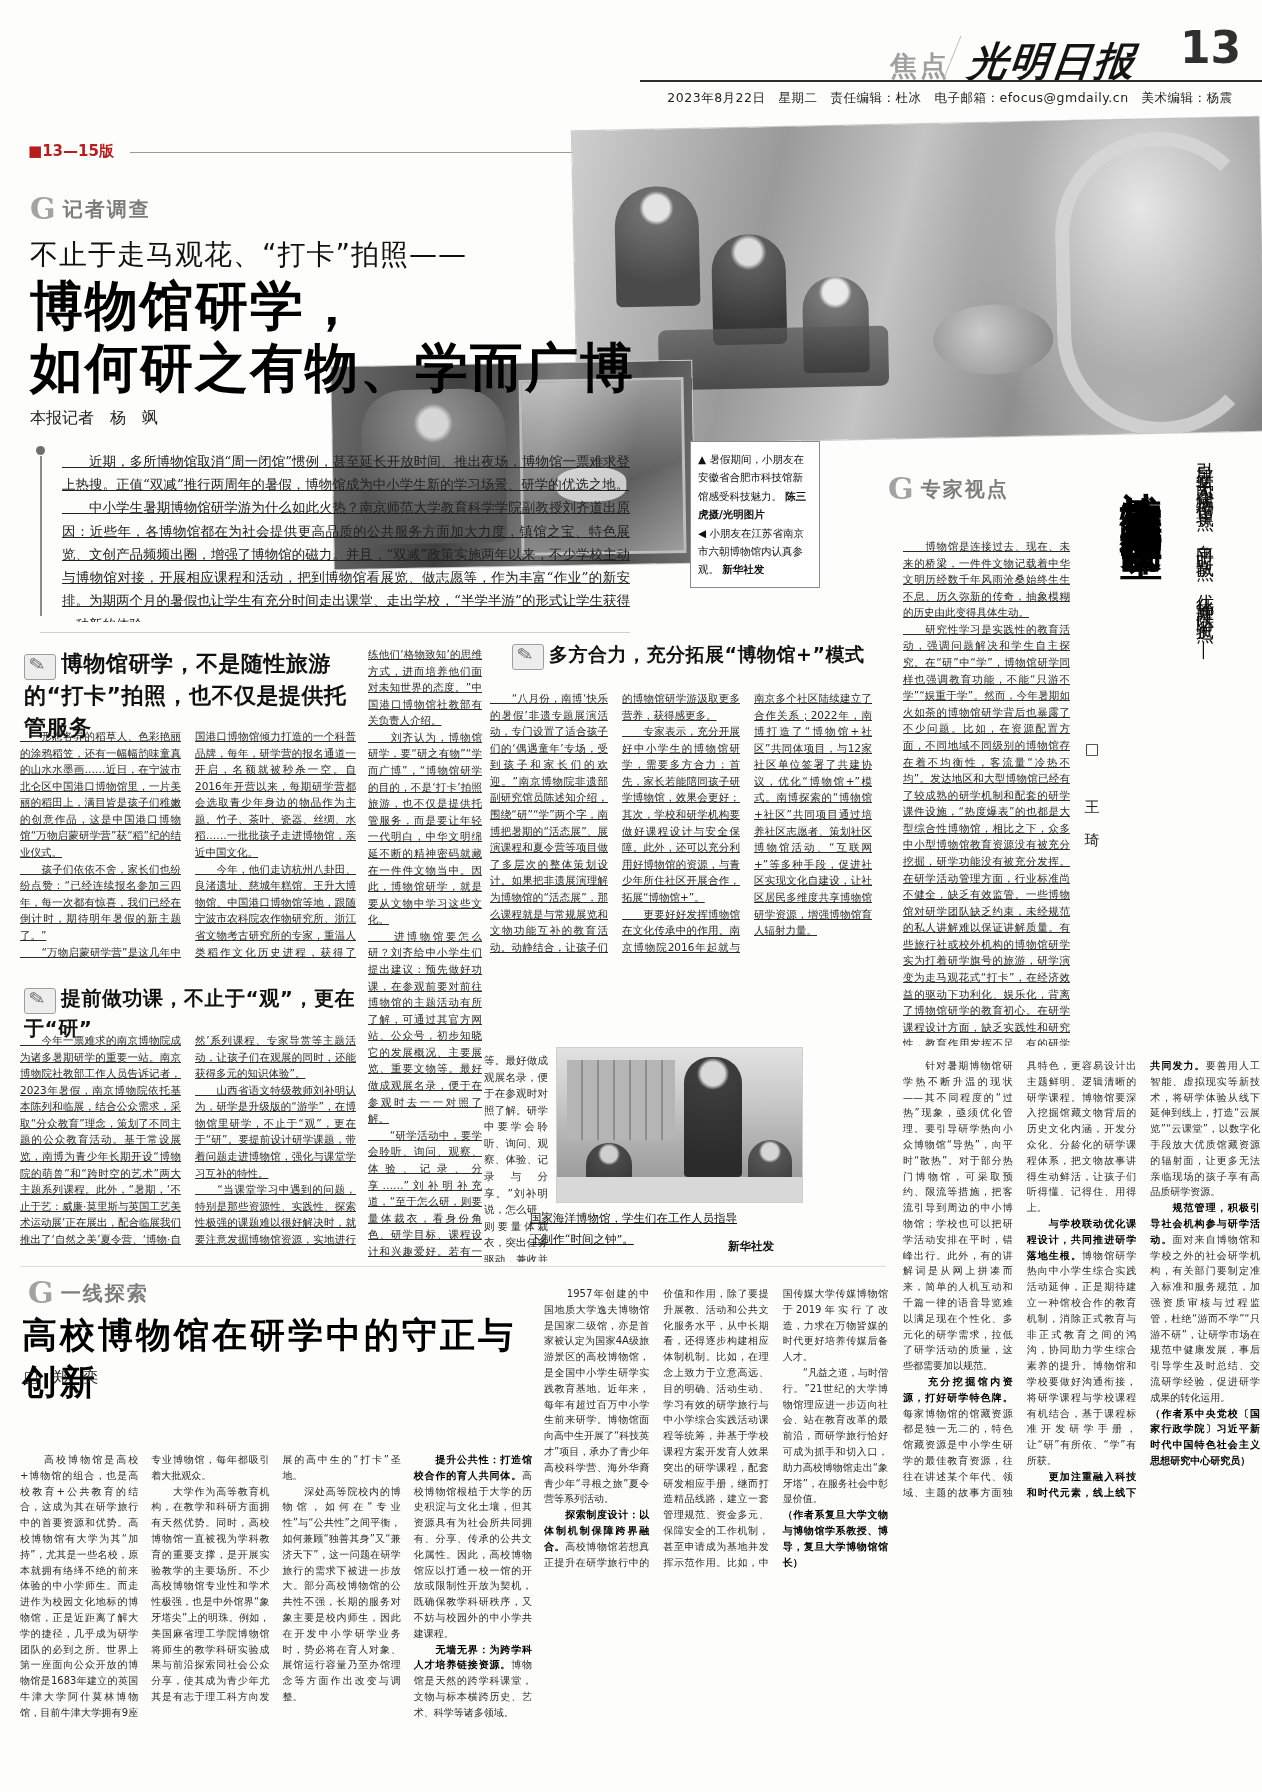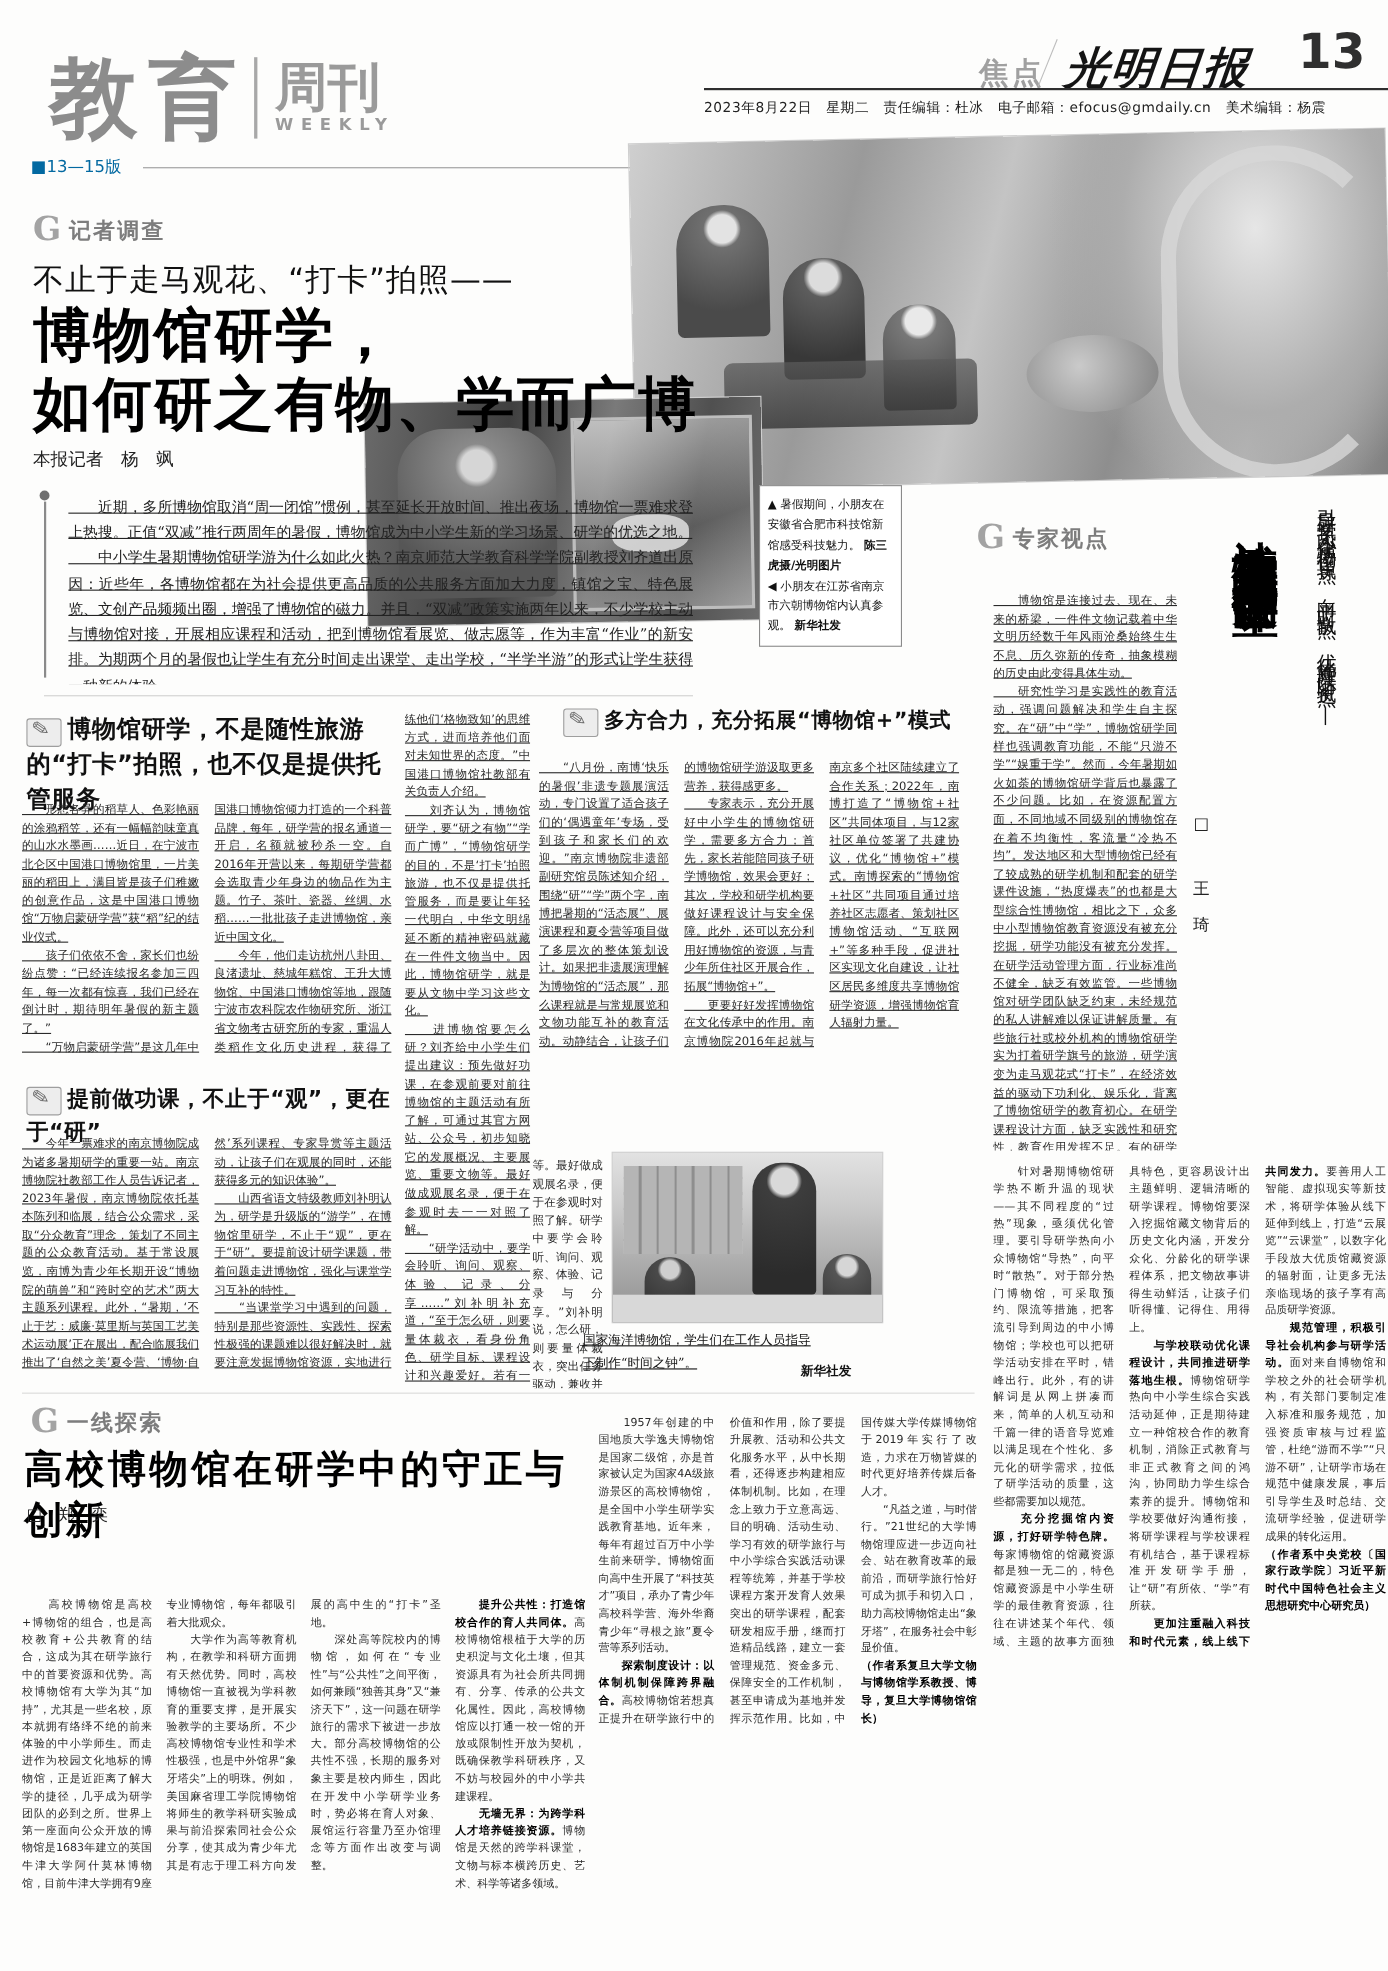--- a/index.html
+++ b/index.html
@@ -8,21 +8,21 @@
   .abs{position:absolute;}
   .serif{font-family:"DejaVu Serif","Liberation Serif",serif;}
   .justify{text-align:justify;text-justify:inter-ideograph;}
   .prelines{white-space:pre-line;text-decoration:underline;}
   .clip{overflow:hidden;}
   
   .mast-main{font-size:80px;font-weight:900;color:#8c8c8c;letter-spacing:10px;line-height:1;}
   .mast-bar{width:3px;height:74px;background:#a8a8a8;margin:4px 16px 0 6px;}
   .mast-sub{font-size:48px;font-weight:700;color:#9a9a9a;line-height:1.05;}
   .mast-en{font-size:15px;letter-spacing:7px;color:#9a9a9a;font-weight:700;}
-  .edition{font-size:15px;font-weight:400;color:#0369a1;}
+  .edition{font-size:15px;font-weight:700;color:#b91c1c;}
   .rule{background:#9b9b9b;height:1px;}
   .rule-dark{background:#2e2e2e;height:2px;}
   
   .focus{font-size:27px;font-weight:900;color:#a0a0a0;letter-spacing:3px;}
   .paper-logo{font-size:40px;font-weight:900;font-style:italic;color:#141414;
       font-family:"DejaVu Serif","Liberation Serif",serif;letter-spacing:2px;transform:skewX(-6deg);}
   .pageno{font-size:44px;font-weight:700;color:#2f2f2f;font-family:"DejaVu Sans","Liberation Sans",sans-serif;}
   .dateline{font-size:12.5px;color:#222;letter-spacing:.5px;}
   
   .seclabel{display:flex;align-items:center;gap:7px;}
@@ -55,37 +55,29 @@
   .vkicker{font-size:18px;letter-spacing:4px;color:#111;line-height:1.45;}
   .vtitle{font-size:42px;font-weight:900;letter-spacing:3px;color:#000;line-height:1.1;}
   .vauthor{font-size:15px;letter-spacing:8px;color:#222;}
   .bigtitle2{font-size:35px;font-weight:900;letter-spacing:3px;color:#000;}
 </style>
 </head>
 <body>
 
 <div class="page">
 
-  <div class="abs" style="left:45px;top:48px;display:flex;">
-    <div class="mast-main serif">教育</div>
-    <div class="mast-bar"></div>
-    <div style="padding-top:6px;">
-      <div class="mast-sub serif">周刊</div>
-      <div class="mast-en">WEEKLY</div>
-    </div>
-  </div>
   <div class="abs edition" style="left:28px;top:142px;">■13—15版</div>
   <div class="abs rule" style="left:130px;top:152px;width:498px;"></div>
 
   <div class="abs focus" style="left:890px;top:48px;">焦点</div>
   <div class="abs" style="left:952px;top:34px;width:1px;height:46px;background:#bdbdbd;transform:rotate(22deg);"></div>
   <div class="abs paper-logo" style="left:968px;top:34px;">光明日报</div>
   <div class="abs pageno" style="left:1180px;top:22px;">13</div>
   <div class="abs rule-dark" style="left:640px;top:80px;width:622px;"></div>
-  <div class="abs dateline" style="left:640px;top:90px;width:620px;text-align:left;">2023年8月22日　星期二　责任编辑：杜冰　电子邮箱：efocus@gmdaily.cn　美术编辑：杨震</div>
+  <div class="abs dateline" style="left:640px;top:90px;width:620px;text-align:center;">2023年8月22日　星期二　责任编辑：杜冰　电子邮箱：efocus@gmdaily.cn　美术编辑：杨震</div>
 
   <div class="photo" style="left:575px;top:124px;width:687px;height:314px;transform:rotate(-1.2deg);
        background:linear-gradient(105deg,#cfcfcf 0%,#9a9a9a 28%,#c4c4c4 46%,#8e8e8e 66%,#b9b9b9 82%,#7e7e7e 100%);">
     <div class="abs" style="left:55%;top:-8%;width:46%;height:120%;background:radial-gradient(ellipse at 60% 30%,#e6e6e6 0%,#adadad 45%,rgba(0,0,0,0) 70%);"></div>
     <div class="abs" style="left:70%;top:4%;width:26%;height:88%;border:14px solid #d8d8d8;border-radius:120px;border-right-color:transparent;opacity:.8;"></div>
     <div class="abs" style="left:6%;top:18%;width:84px;height:120px;background:radial-gradient(circle at 50% 18%,#e3e3e3 12%,#6f6f6f 16%,#4a4a4a 70%);border-radius:40px 40px 6px 6px;"></div>
     <div class="abs" style="left:20%;top:34%;width:74px;height:110px;background:radial-gradient(circle at 50% 16%,#dcdcdc 13%,#5d5d5d 18%,#383838 75%);border-radius:36px 36px 6px 6px;"></div>
     <div class="abs" style="left:33%;top:48%;width:66px;height:96px;background:radial-gradient(circle at 50% 16%,#e9e9e9 14%,#777 19%,#4f4f4f 75%);border-radius:32px 32px 5px 5px;"></div>
     <div class="abs" style="left:12%;top:64%;width:230px;height:60px;background:linear-gradient(#5a5a5a,#2f2f2f);border-radius:8px;opacity:.75;"></div>
     <div class="abs" style="left:52%;top:58%;width:120px;height:70px;background:radial-gradient(circle at 40% 40%,#cacaca,#808080);border-radius:50%;"></div>

